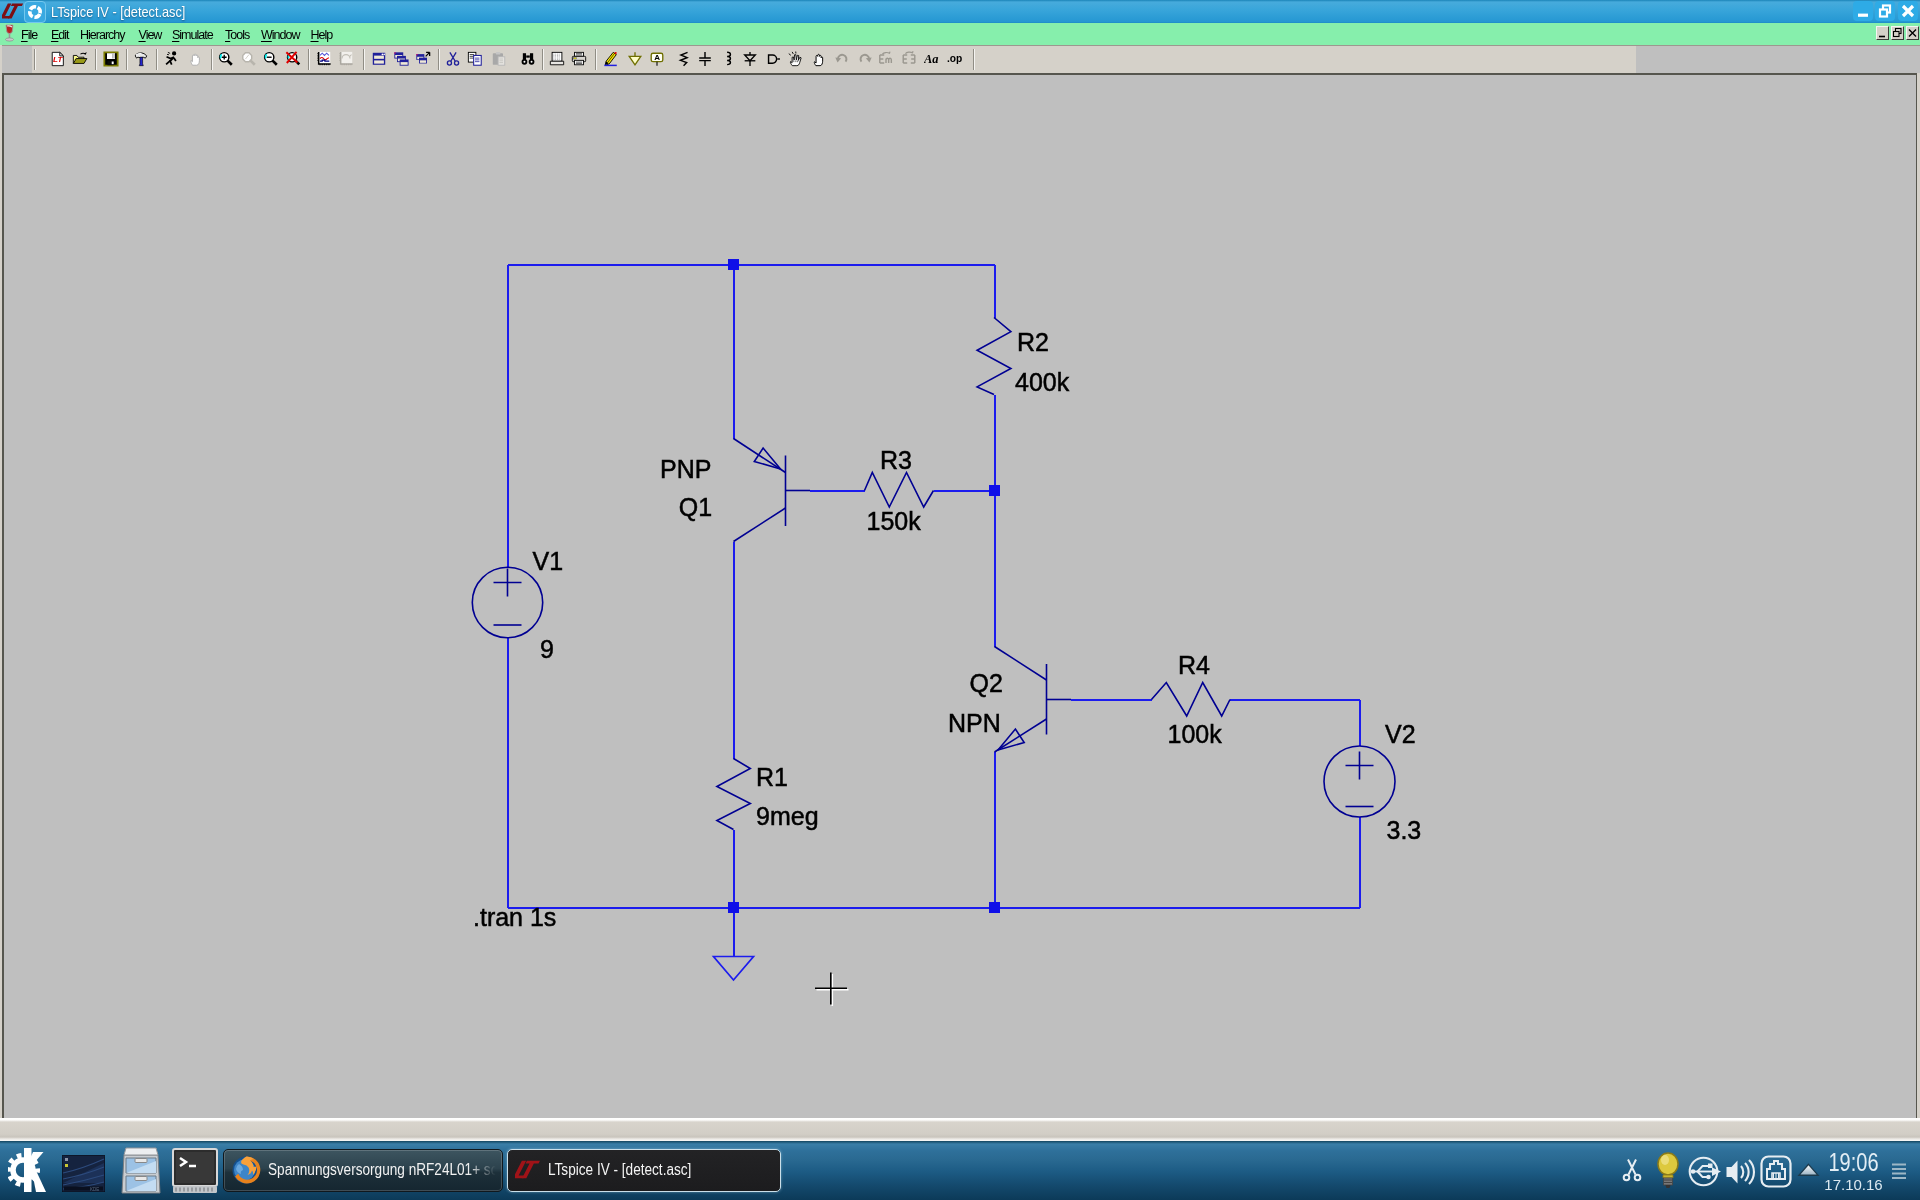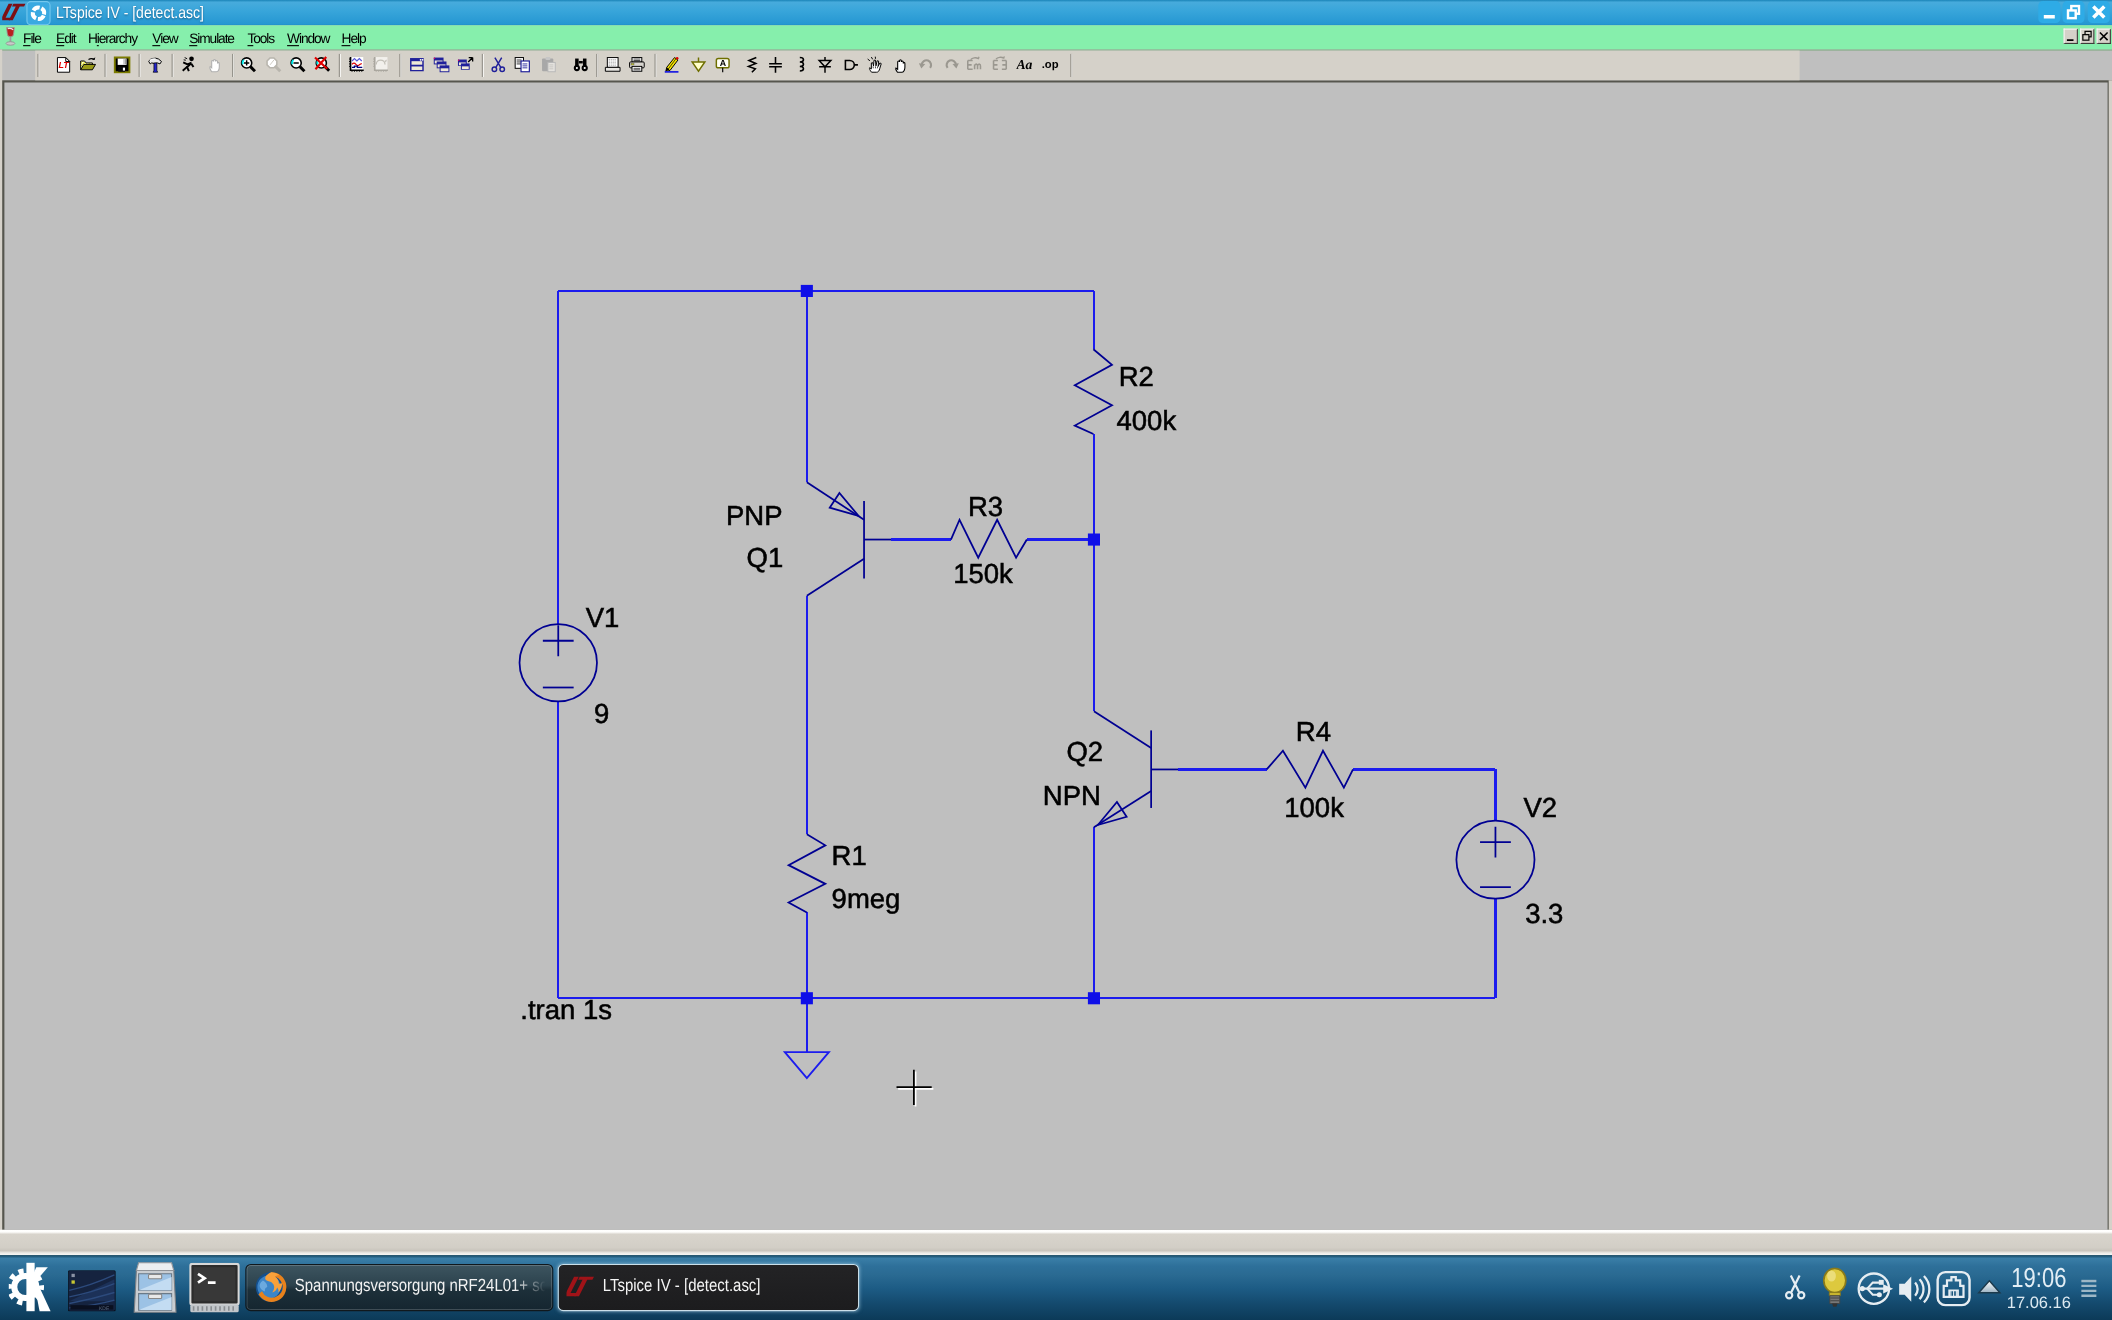--- a/index.html
+++ b/index.html
@@ -520,19 +520,19 @@
 <svg class="trayicon" style="left:1797px;top:22px" width="23" height="14" viewBox="0 0 26 16">
       <defs>
         <linearGradient id="tg" x1="0" y1="0" x2="0" y2="1">
           <stop offset="0" stop-color="#ffffff"></stop>
           <stop offset="1" stop-color="#9ab2c2"></stop>
         </linearGradient>
       </defs>
       <path d="M13,1.5L24,14H2Z" fill="url(#tg)" stroke="#1c3a4c" stroke-width="1.5"></path>
     </svg>
 <div id="clock">19:06</div>
-<div id="date">17.06.16</div>
+<div id="date">17.10.16</div>
 <svg class="trayicon" style="left:1892px;top:22px" width="14" height="17" viewBox="0 0 14 17">
       <g stroke="#9db7c6" stroke-width="2.2">
         <path d="M0,1.5h14M0,6h14M0,10.5h14M0,15h14"></path>
       </g>
     </svg>
 </div>
 
 </body></html>

